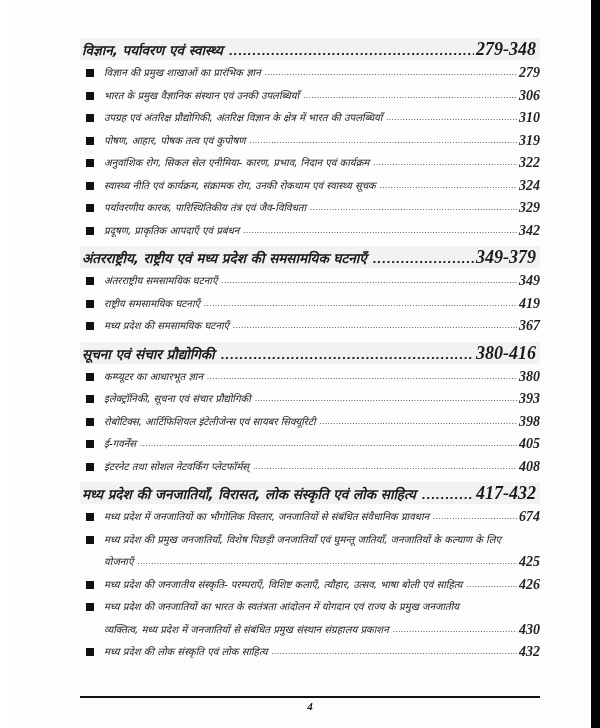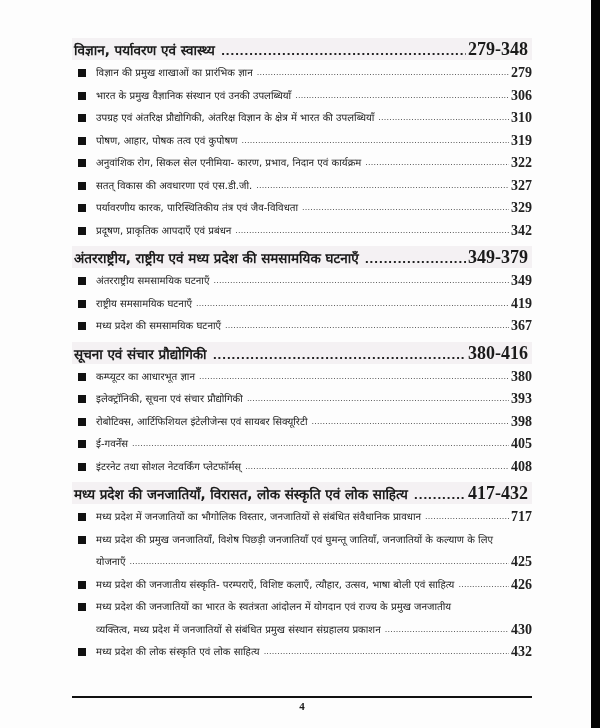--- a/index.html
+++ b/index.html
@@ -10,24 +10,25 @@
   body {
     width: 600px;
     height: 728px;
     position: relative;
     overflow: hidden;
     font-family: "DejaVu Serif", "Liberation Serif", serif;
     color: #1a1a1a;
   }
   .page {
     position: absolute;
-    left: 0; top: 0;
+    left: 8px; top: 0;
     width: 592px;
     height: 728px;
     background: #fdfdfd;
+    font-style: italic;
   }
   .edge-bar {
     position: absolute;
     left: 591px; top: 0;
     width: 9px; height: 728px;
     background: #050505;
   }
   .toc {
     position: absolute;
     left: 72px;
@@ -180,23 +181,23 @@
             <span class="bullet"></span>
             <span class="text-row">
               <span class="label">अनुवांशिक रोग, सिकल सेल एनीमिया- कारण, प्रभाव, निदान एवं कार्यक्रम</span>
               <span class="leader"></span>
               <span class="pg">322</span>
             </span>
           </div>
         <div class="item">
             <span class="bullet"></span>
             <span class="text-row">
-              <span class="label">सतत् विकास की अवधारणा एवं एस.डी.जी.</span>
-              <span class="leader"></span>
-              <span class="pg">327</span>
+              <span class="label">स्वास्थ्य नीति एवं कार्यक्रम, संक्रामक रोग, उनकी रोकथाम एवं स्वास्थ्य सूचक</span>
+              <span class="leader"></span>
+              <span class="pg">324</span>
             </span>
           </div>
         <div class="item">
             <span class="bullet"></span>
             <span class="text-row">
               <span class="label">पर्यावरणीय कारक, पारिस्थितिकीय तंत्र एवं जैव-विविधता</span>
               <span class="leader"></span>
               <span class="pg">329</span>
             </span>
           </div>
@@ -300,21 +301,21 @@
         <span class="title">मध्य प्रदेश की जनजातियाँ, विरासत, लोक संस्कृति एवं लोक साहित्य</span>
         <span class="leader"></span>
         <span class="pages">417-432</span>
       </div>
       <div class="items">
         <div class="item">
             <span class="bullet"></span>
             <span class="text-row">
               <span class="label">मध्य प्रदेश में जनजातियों का भौगोलिक विस्तार, जनजातियों से संबंधित संवैधानिक प्रावधान</span>
               <span class="leader"></span>
-              <span class="pg">717</span>
+              <span class="pg">674</span>
             </span>
           </div>
         <div class="item multi">
             <span class="bullet"></span>
             <div class="stack">
               <div class="line1">मध्य प्रदेश की प्रमुख जनजातियाँ, विशेष पिछड़ी जनजातियाँ एवं घुमन्तू जातियाँ, जनजातियों के कल्याण के लिए</div>
               <div class="text-row">
                 <span class="label">योजनाएँ</span>
                 <span class="leader"></span>
                 <span class="pg">425</span>

